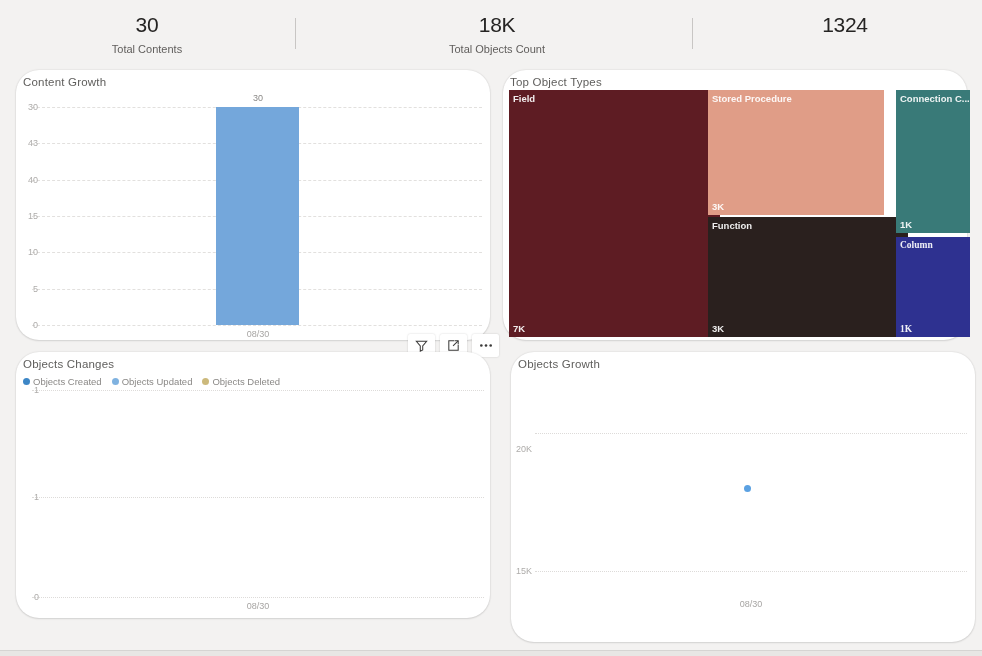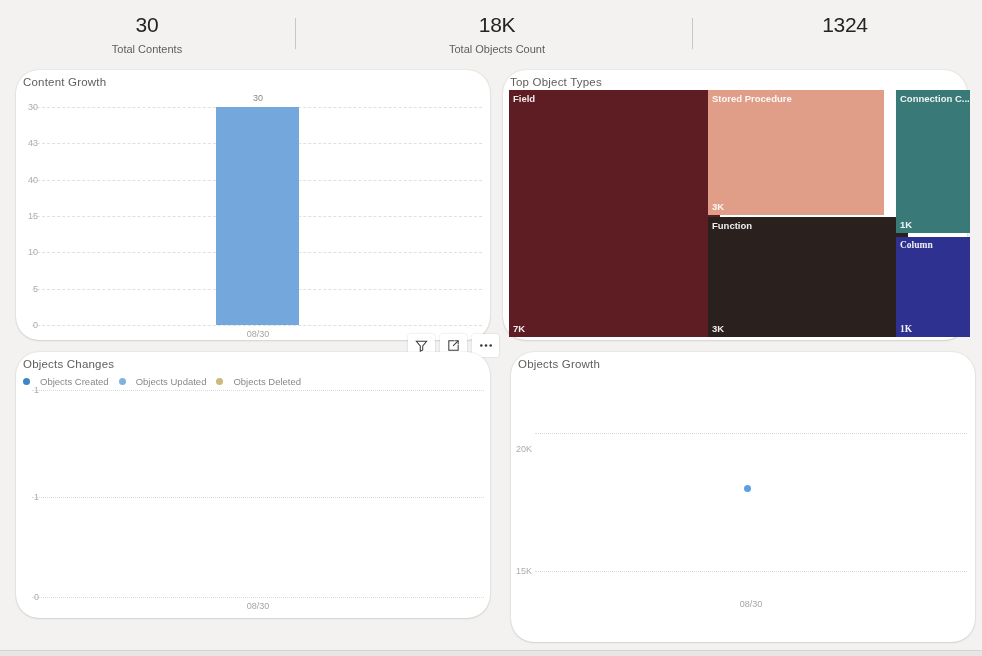--- a/index.html
+++ b/index.html
@@ -43,21 +43,21 @@
   .tm-label{position:absolute;left:4px;top:3px;font-size:9.5px;font-weight:bold;color:rgba(255,255,255,.92);white-space:nowrap;}
   .tm-value{position:absolute;left:4px;bottom:3px;font-size:9.5px;font-weight:bold;color:rgba(255,255,255,.92);}
   .tile-field{left:0;top:0;width:197px;height:247px;}
   .tile-sp{left:199px;top:0;width:162px;height:125px;}
   .tile-fn{left:199px;top:127px;width:186px;height:120px;}
   .tile-conn{left:387px;top:0;width:60px;height:143px;}
   .tile-col{left:387px;top:147px;width:60px;height:100px;font-family:Liberation Serif, serif;}
 
   
   .oc-legend{position:absolute;left:7px;top:24px;display:flex;gap:10px;align-items:center;}
-  .legend-item{display:flex;align-items:center;gap:10px;font-size:9.5px;color:#8a8886;white-space:nowrap;}
+  .legend-item{display:flex;align-items:center;gap:3px;font-size:9.5px;color:#8a8886;white-space:nowrap;}
   .legend-dot{width:7px;height:7px;border-radius:50%;}
   .oc-plot{left:16px;top:38px;width:452px;height:207px;}
   .oc-ylab{left:-13px;}
 
   
   .og-plot{left:24px;top:81px;width:432px;height:138px;}
   .og-ylab{left:-23px;}
   .og-dot{position:absolute;left:209px;top:52px;width:7px;height:7px;border-radius:50%;}
 
   

